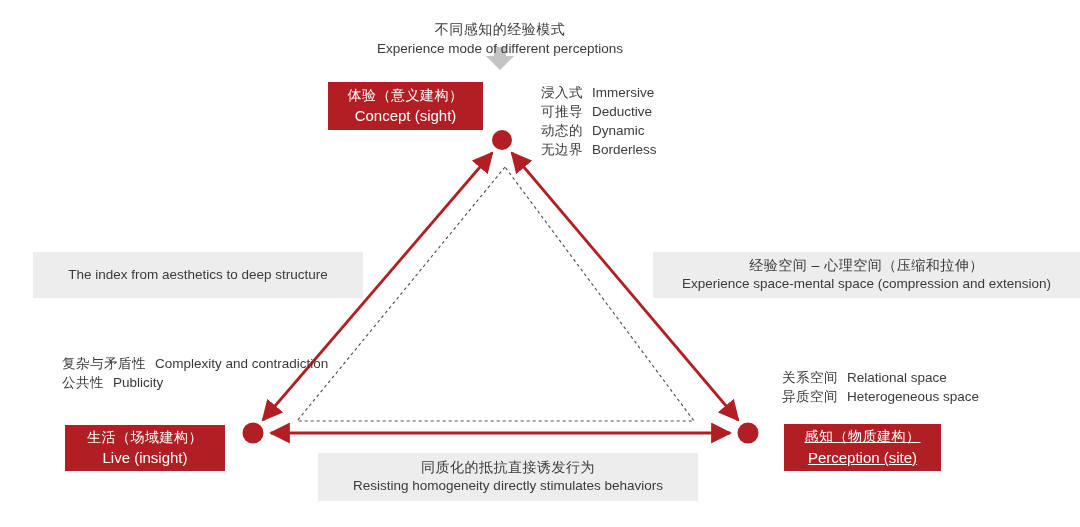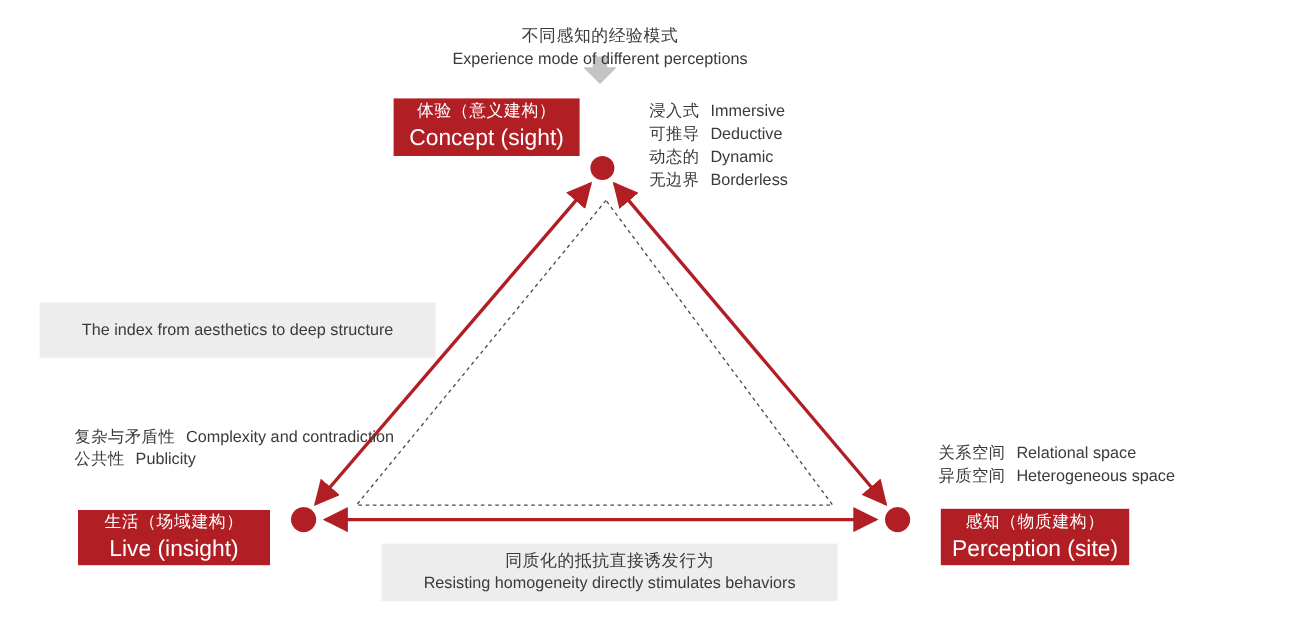--- a/index.html
+++ b/index.html
@@ -10,21 +10,21 @@
   .abs{position:absolute;}
   svg.diagram{position:absolute;left:0;top:0;z-index:1;}
   .label{z-index:2;}
   .zh{font-size:14px;letter-spacing:0.5px;}
   .en{font-size:13.5px;}
   .node-box{
     background:#b11f24;color:#ffffff;display:flex;flex-direction:column;
     justify-content:center;align-items:center;line-height:1.45;
   }
   .node-box .zh{font-size:14px;}
-  .node-box .en{font-size:19px;}
+  .node-box .en{font-size:15px;}
   .edge-box{
     background:#ededed;display:flex;flex-direction:column;
     justify-content:center;align-items:center;line-height:1.4;
   }
   .attr-list{line-height:19px;font-size:13.5px;white-space:nowrap;}
   .attr-row .zh{margin-right:9px;font-size:13.5px;}
   .attr-row .en{font-size:13.5px;}
   .title-block{width:420px;text-align:center;line-height:1.45;}
 </style>
 </head>
@@ -74,20 +74,24 @@
     </div>
     <div class="attr-row">
       <span class="zh">无边界</span><span class="en">Borderless</span>
     </div>
   </div>
 
   <div class="abs label edge-box" style="left:33px;top:252px;width:330px;height:46px;">
     <div class="en">The index from aesthetics to deep structure</div>
   </div>
 
+  <div class="abs label edge-box" style="left:653px;top:252px;width:427px;height:46px;">
+    <div class="zh">经验空间 – 心理空间（压缩和拉伸）</div>
+    <div class="en">Experience space-mental space (compression and extension)</div>
+  </div>
 
   <div class="abs label attr-list" style="left:62px;top:354px;">
     <div class="attr-row">
       <span class="zh">复杂与矛盾性</span><span class="en">Complexity and contradiction</span>
     </div>
     <div class="attr-row">
       <span class="zh">公共性</span><span class="en">Publicity</span>
     </div>
   </div>
 
@@ -98,21 +102,21 @@
     <div class="attr-row">
       <span class="zh">异质空间</span><span class="en">Heterogeneous space</span>
     </div>
   </div>
 
   <div class="abs label node-box" style="left:65px;top:425px;width:160px;height:46px;">
     <div class="zh">生活（场域建构）</div>
     <div class="en">Live (insight)</div>
   </div>
 
-  <div class="abs label node-box" style="left:784px;top:424px;width:157px;height:47px;">
+  <div class="abs label node-box" style="left:784px;top:424px;width:157px;height:47px;text-decoration:underline;">
     <div class="zh">感知（物质建构）</div>
     <div class="en">Perception (site)</div>
   </div>
 
   <div class="abs label edge-box" style="left:318px;top:453px;width:380px;height:48px;">
     <div class="zh">同质化的抵抗直接诱发行为</div>
     <div class="en">Resisting homogeneity directly stimulates behaviors</div>
   </div>
 
 </div>

